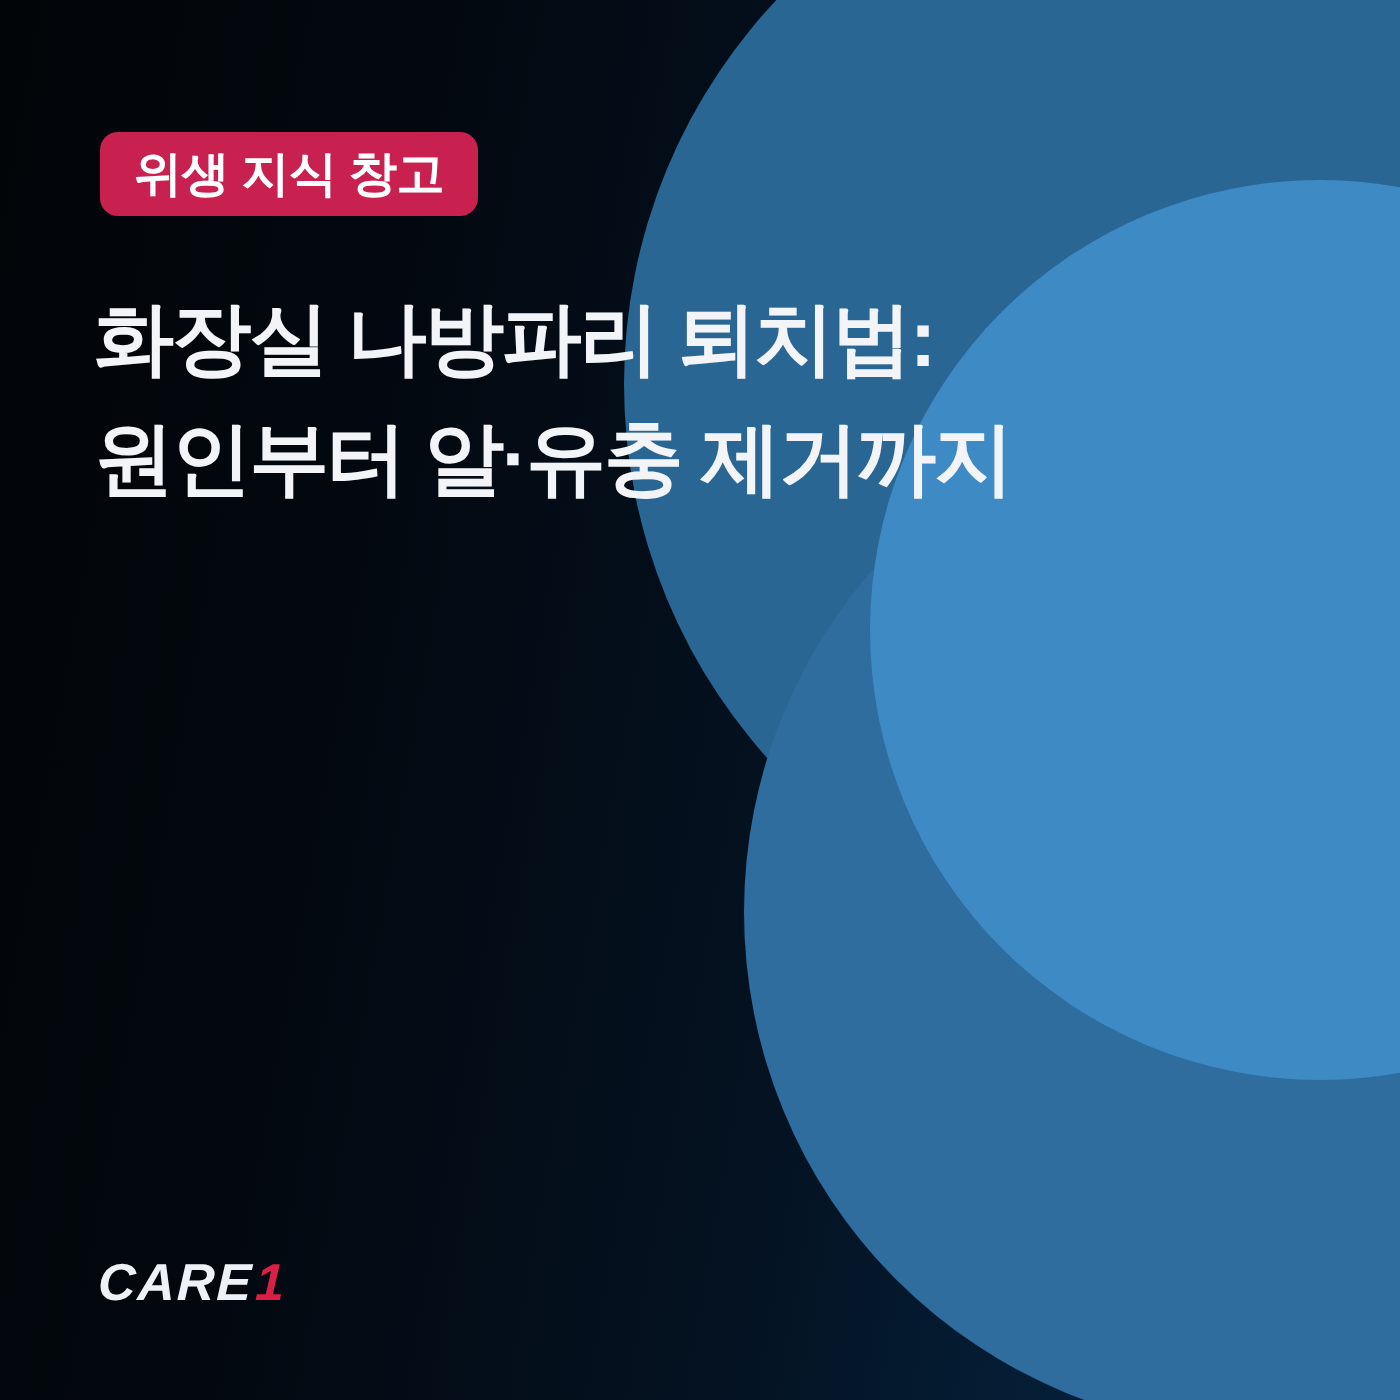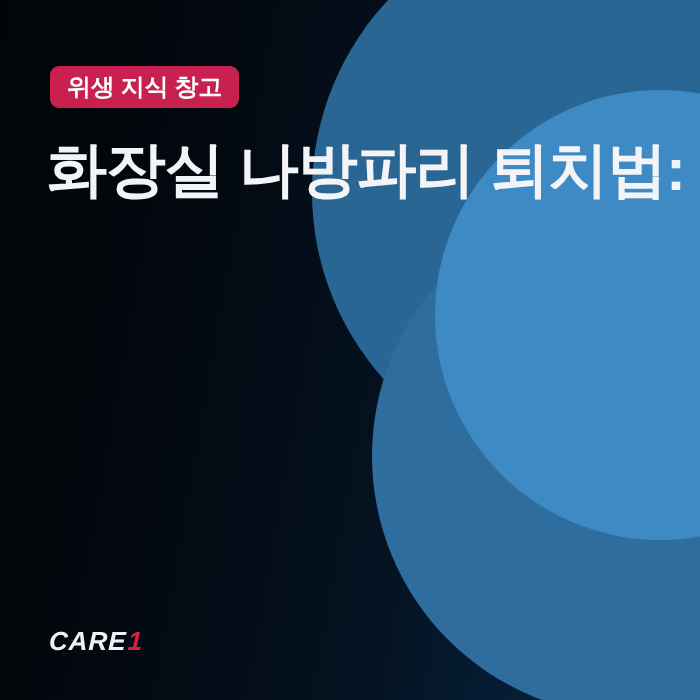--- a/index.html
+++ b/index.html
@@ -75,21 +75,21 @@
   }
 
   .headline {
     position: absolute;
     left: 47px;
     top: 140px;
     width: 600px;
   }
   .headline-line {
     color: #f2f4f7;
-    font-size: 60px;
+    font-size: 40px;
     font-weight: bold;
     line-height: 60px;
     letter-spacing: -1.2px;
     white-space: nowrap;
   }
 
   .logo {
     position: absolute;
     left: 49px;
     top: 626px;
@@ -114,20 +114,21 @@
     <div class="circle circle-mid"></div>
     <div class="circle circle-light"></div>
   </div>
 
   <div class="content">
 
     <div class="badge">위생 지식 창고</div>
 
     <div class="headline">
       <div class="headline-line">화장실 나방파리 퇴치법:</div>
+      <div class="headline-line">원인부터 알·유충 제거까지</div>
     </div>
 
     <div class="logo">
       <span class="logo-care">CARE</span>
       <span class="logo-one">1</span>
     </div>
 
   </div>
 </div>
 

